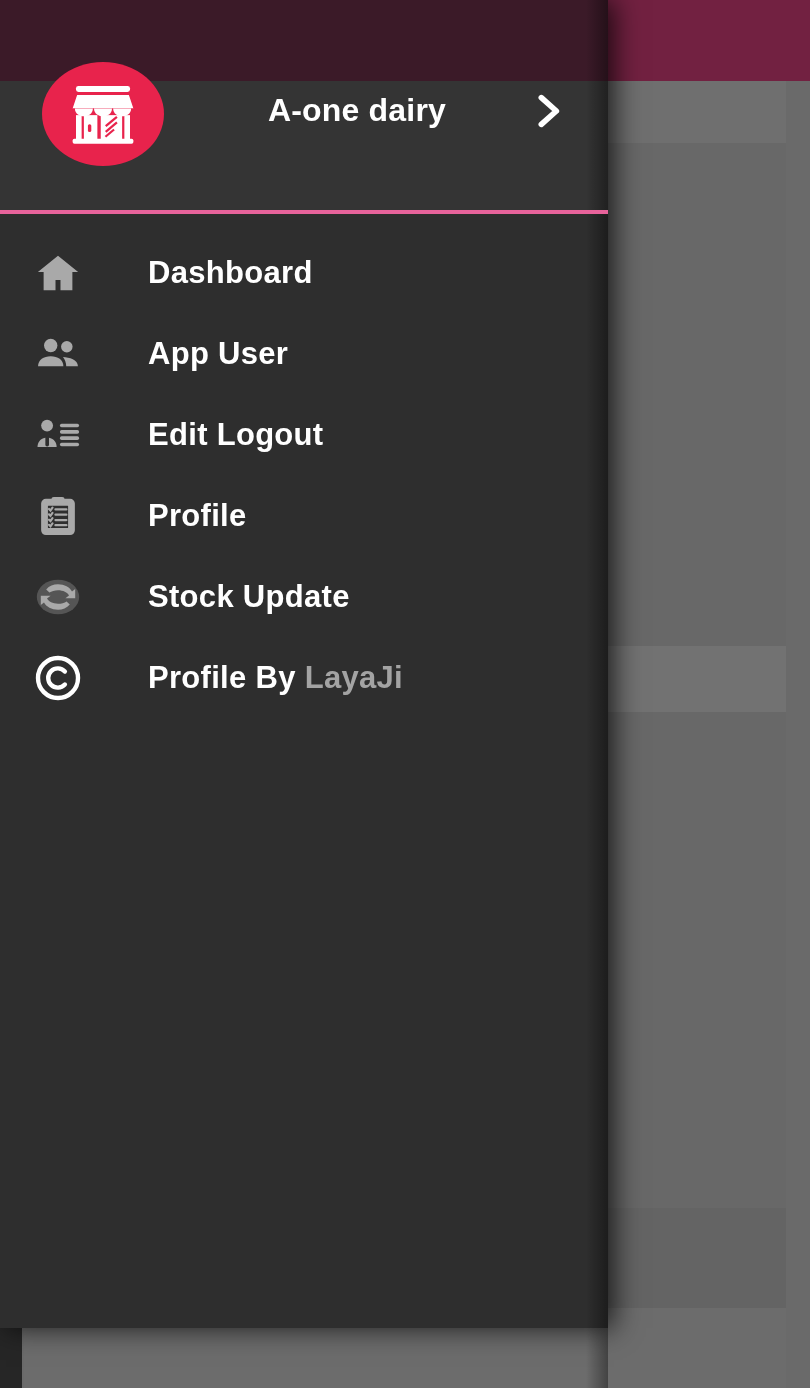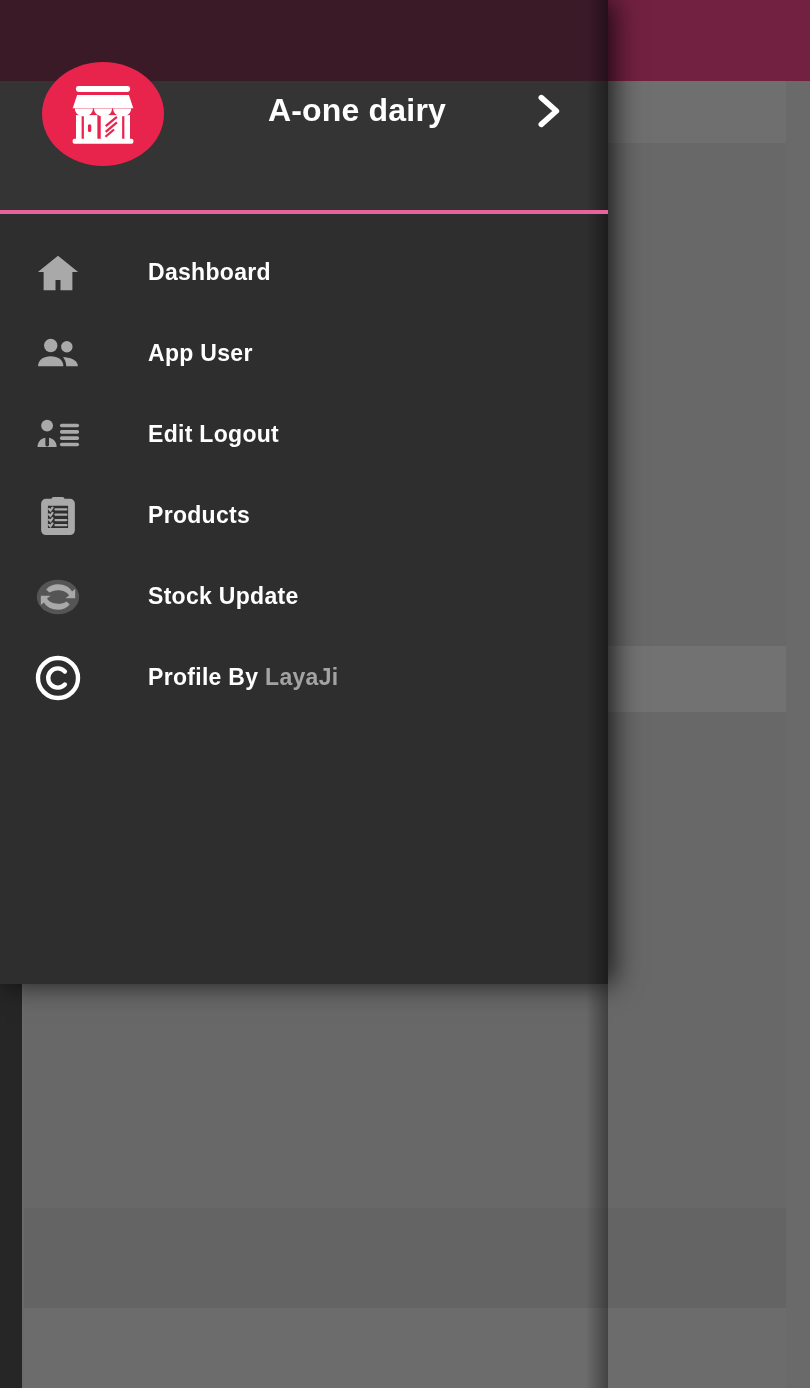--- a/index.html
+++ b/index.html
@@ -96,21 +96,21 @@
     left: 0; top: 0;
     width: 22px; height: 1388px;
     background: #262626;
   }
 
   
   .drawer {
     position: absolute;
     left: 0; top: 0;
     width: 608px;
-    height: 984px;
+    height: 1328px;
     background: #2e2e2e;
     box-shadow: 6px 0 26px rgba(0,0,0,0.75);
   }
   .drawer-dim-top {
     position: absolute;
     left: 0; top: 0;
     width: 608px; height: 81px;
     background: #3b1a28;
   }
   .drawer-shadow-edge {
@@ -191,21 +191,21 @@
     width: 52px; height: 52px;
     display: flex;
     align-items: center;
     justify-content: center;
     color: #a9a9a9;
   }
   .menu-icon svg { display: block; }
   .menu-label {
     position: absolute;
     left: 148px;
-    font-size: 23px;
+    font-size: 31px;
     font-weight: 700;
     color: #ffffff;
     letter-spacing: 0.3px;
     white-space: nowrap;
   }
   .menu-item.footer .menu-icon { color: #ffffff; }
   .menu-label .brand { color: #a3a3a3; }
 </style>
 </head>
 <body>
@@ -321,21 +321,21 @@
               <line x1="10.6" y1="11.3" x2="16.6" y2="11.3"></line>
               <line x1="10.6" y1="14.2" x2="16.6" y2="14.2"></line>
               <line x1="10.6" y1="17" x2="16.6" y2="17"></line>
               <polyline points="7.1,8.2 7.9,9 9,7.4" fill="none"></polyline>
               <polyline points="7.1,11.1 7.9,11.9 9,10.3" fill="none"></polyline>
               <polyline points="7.1,14 7.9,14.8 9,13.2" fill="none"></polyline>
               <polyline points="7.1,16.8 7.9,17.6 9,16" fill="none"></polyline>
             </g>
           </svg>
         </span>
-        <span class="menu-label">Products</span>
+        <span class="menu-label">Profile</span>
       </div>
 
       <div class="menu-item">
         <span class="menu-icon">
           <svg viewBox="0 0 24 24" width="48" height="48" fill="currentColor">
             <ellipse cx="12" cy="12" rx="10.6" ry="8.6" opacity="0.32"></ellipse>
             <path d="M12 5.6c3.2 0 5.9 1.5 7 3.6l1.6-1.2v4.6h-4.9l1.8-1.4c-.8-1.5-2.9-2.6-5.5-2.6-1.7 0-3.2.5-4.3 1.2l-1.6-1.6C7.6 6.4 9.7 5.6 12 5.6z"></path>
             <path d="M12 18.4c-3.2 0-5.9-1.5-7-3.6l-1.6 1.2v-4.6h4.9l-1.8 1.4c.8 1.5 2.9 2.6 5.5 2.6 1.7 0 3.2-.5 4.3-1.2l1.6 1.6c-1.5 1.8-3.6 2.6-5.9 2.6z"></path>
           </svg>
         </span>

